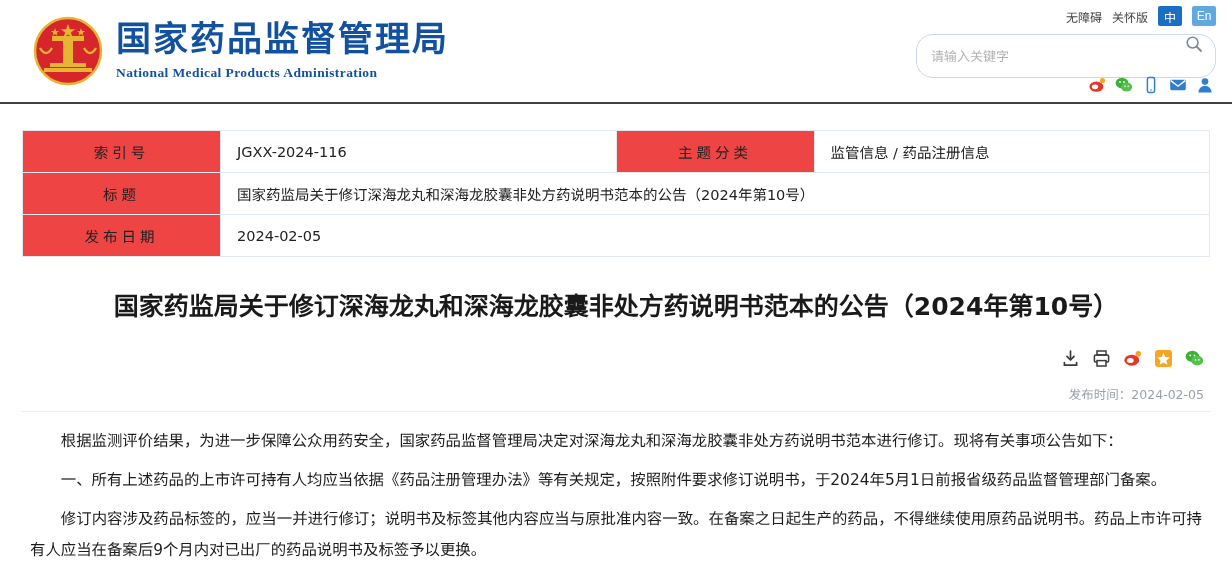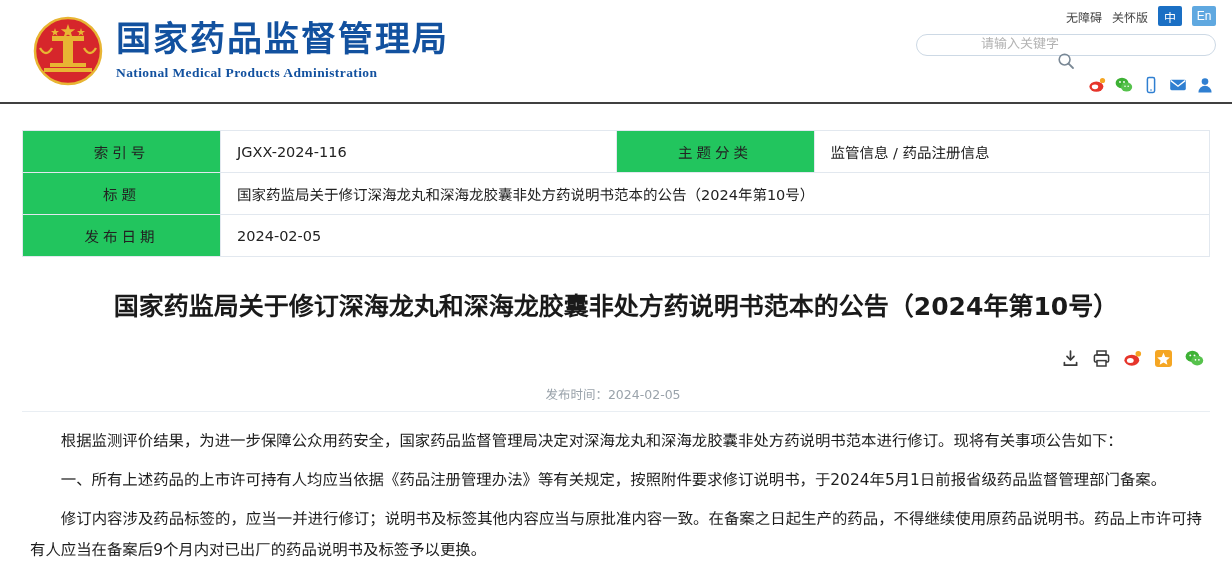--- a/index.html
+++ b/index.html
@@ -63,28 +63,26 @@
     color: #fff;
     font-size: 12px;
     display: flex; align-items: center; justify-content: center;
     border-radius: 2px;
   }
   .lang-btn.alt { background: #5fa8e0; }
 
   .searchbox {
     position: absolute;
     right: 16px; top: 34px;
-    width: 300px; height: 22px;
+    width: 300px; height: 44px;
     border: 1px solid #cdd9e5;
     border-radius: 17px;
     background: #fff;
     display: flex;
-    align-items: center;
     padding: 0 12px;
-    flex-direction: column;
   }
   .searchbox input {
     flex: 1;
     border: none;
     outline: none;
     font-size: 13px;
     color: #333;
     background: transparent;
     font-family: "DejaVu Sans", "Liberation Sans", sans-serif;
   }
@@ -118,21 +116,21 @@
     table-layout: fixed;
   }
   .meta-table td {
     border: 1px solid #e2e8ef;
     height: 42px;
     font-size: 14.5px;
     color: #222;
     font-family: "DejaVu Sans", "Liberation Sans", sans-serif;
   }
   .meta-label {
-    background: #22c55e;
+    background: #ef4444;
     text-align: center;
     color: #333;
     width: 198px;
     letter-spacing: 4px;
   }
   .meta-value {
     padding-left: 16px;
     color: #1a1a1a;
     margin-top: 20px;
   }
@@ -153,21 +151,21 @@
     display: flex;
     justify-content: flex-end;
     align-items: center;
     gap: 12px;
     margin-top: 22px;
     padding-right: 6px;
   }
   .tool-icon { width: 19px; height: 19px; display: inline-block; }
 
   .pubtime {
-    text-align: center;
+    text-align: right;
     margin-top: 16px;
     padding-right: 6px;
     font-size: 12.5px;
     color: #9aa3ab;
     font-family: "DejaVu Sans", "Liberation Sans", sans-serif;
   }
 
   .divider {
     margin-top: 8px;
     border-top: 1px solid #e9eef3;

